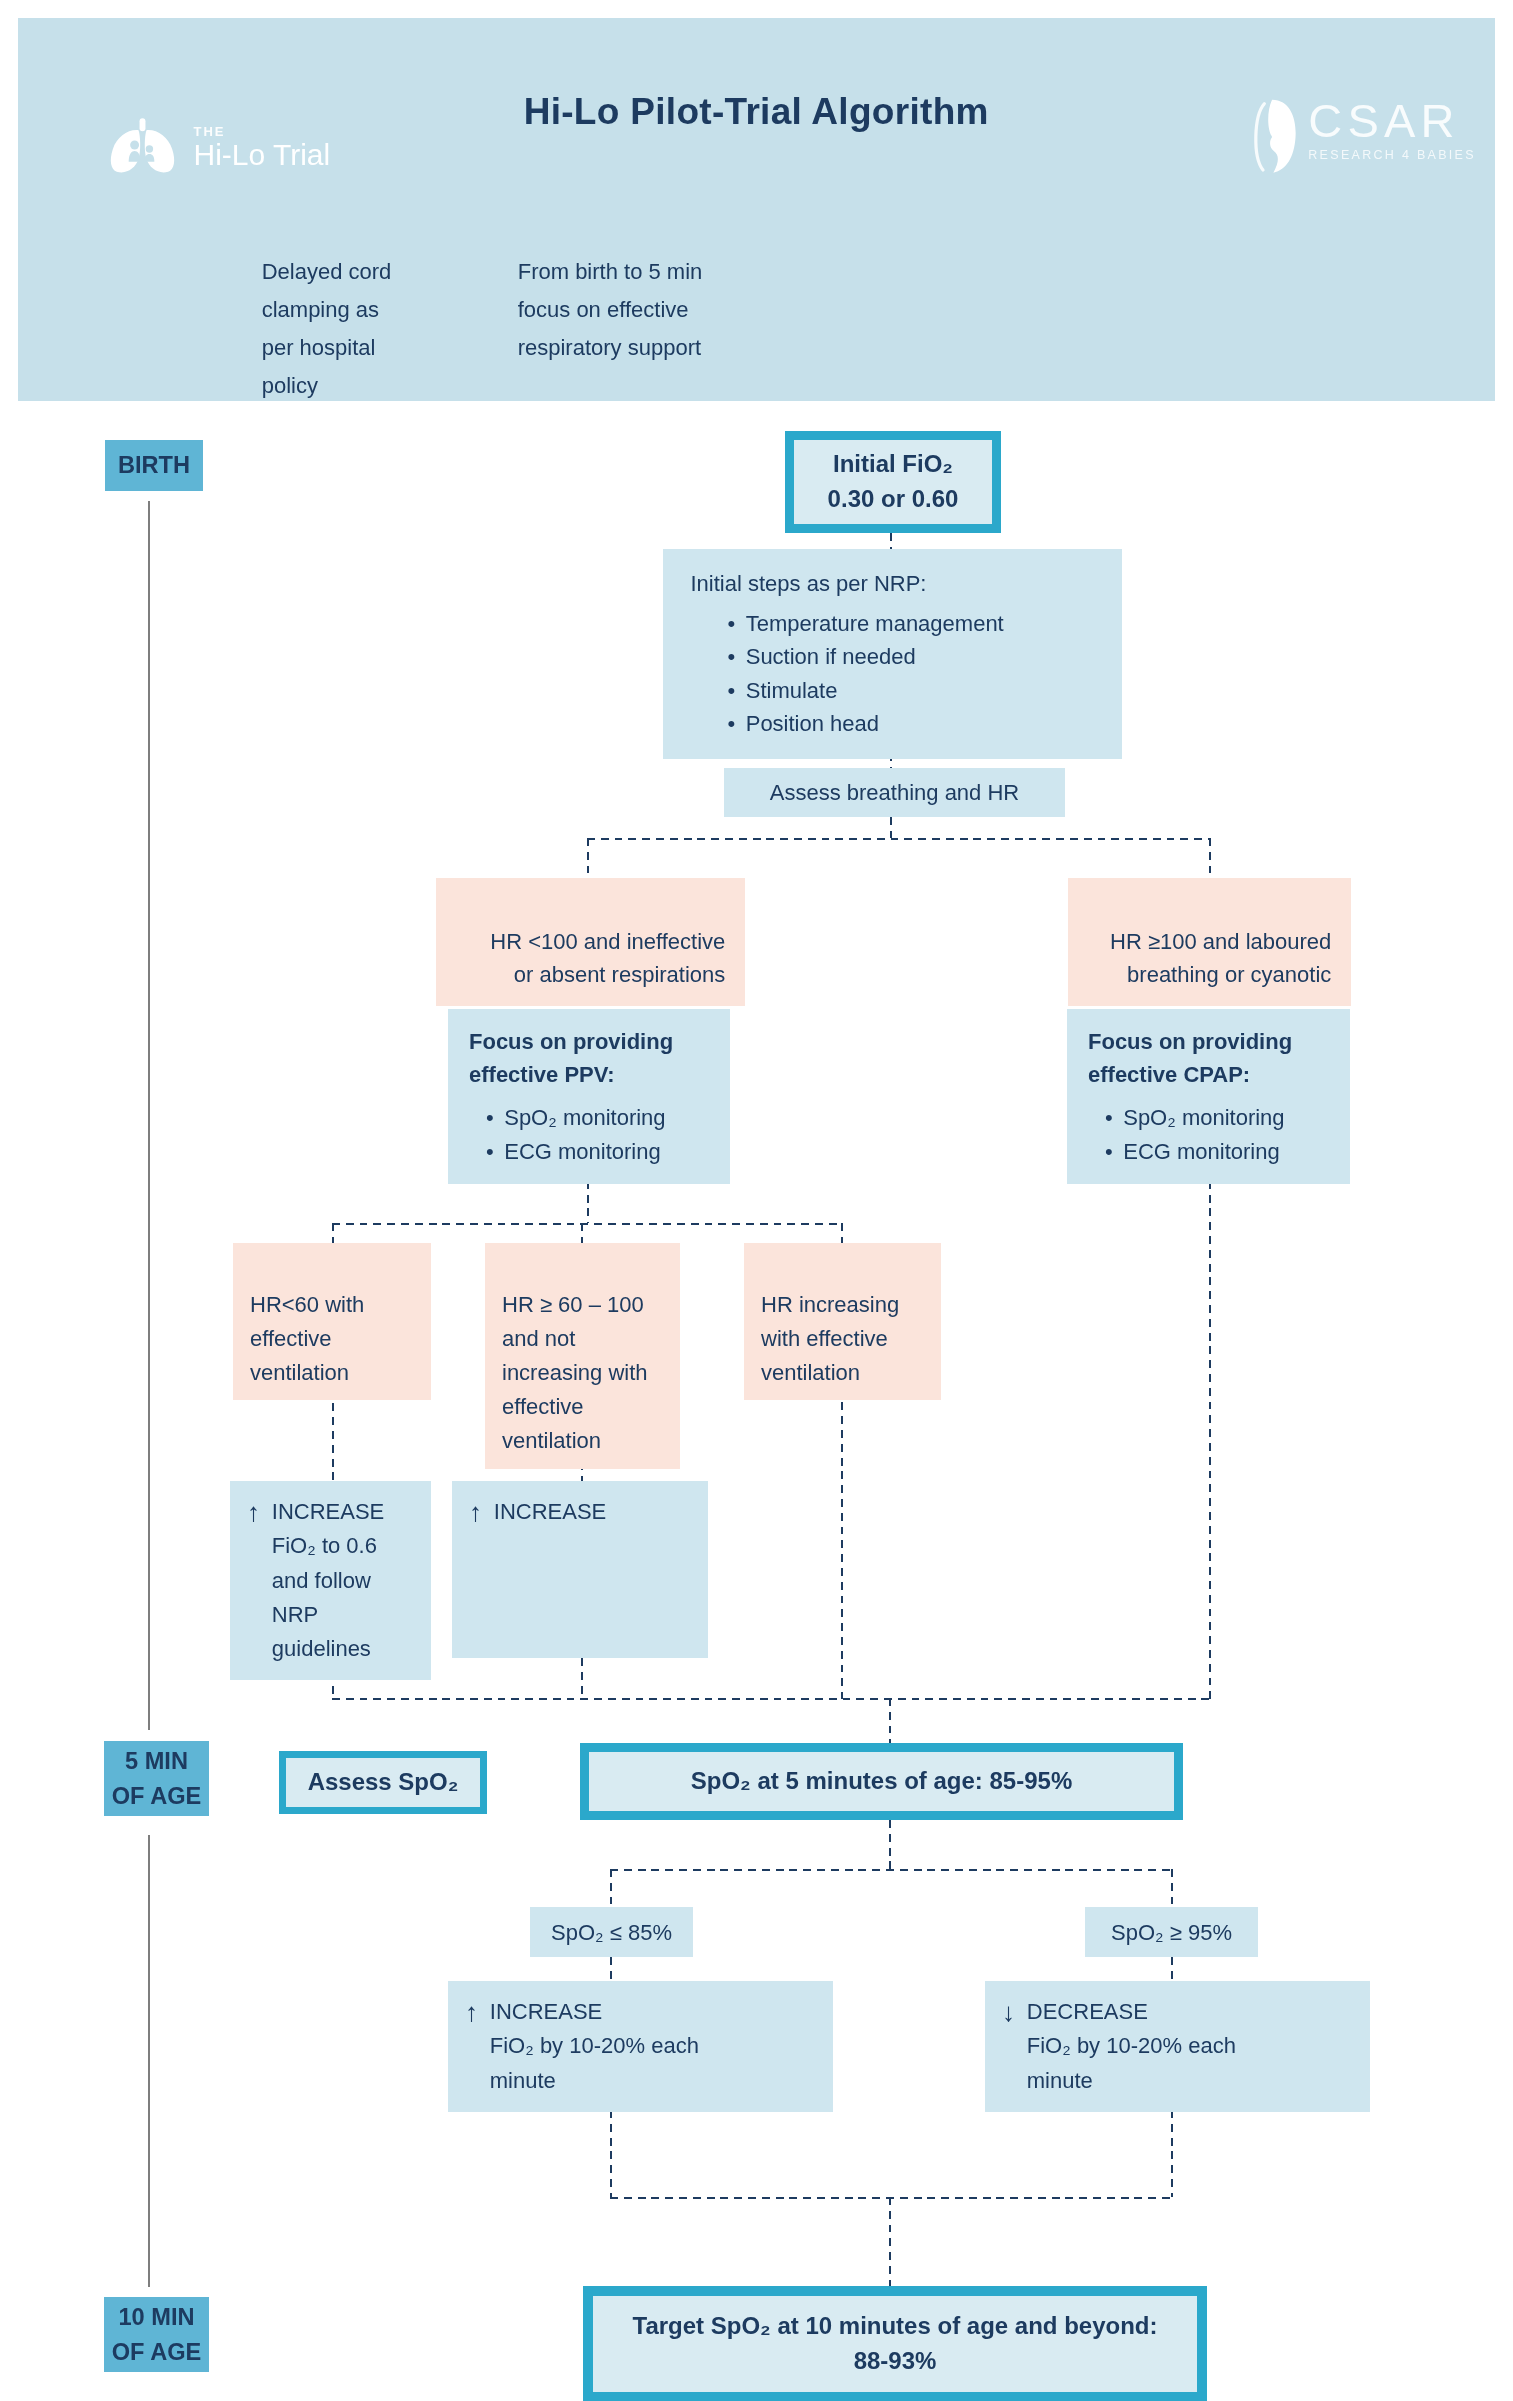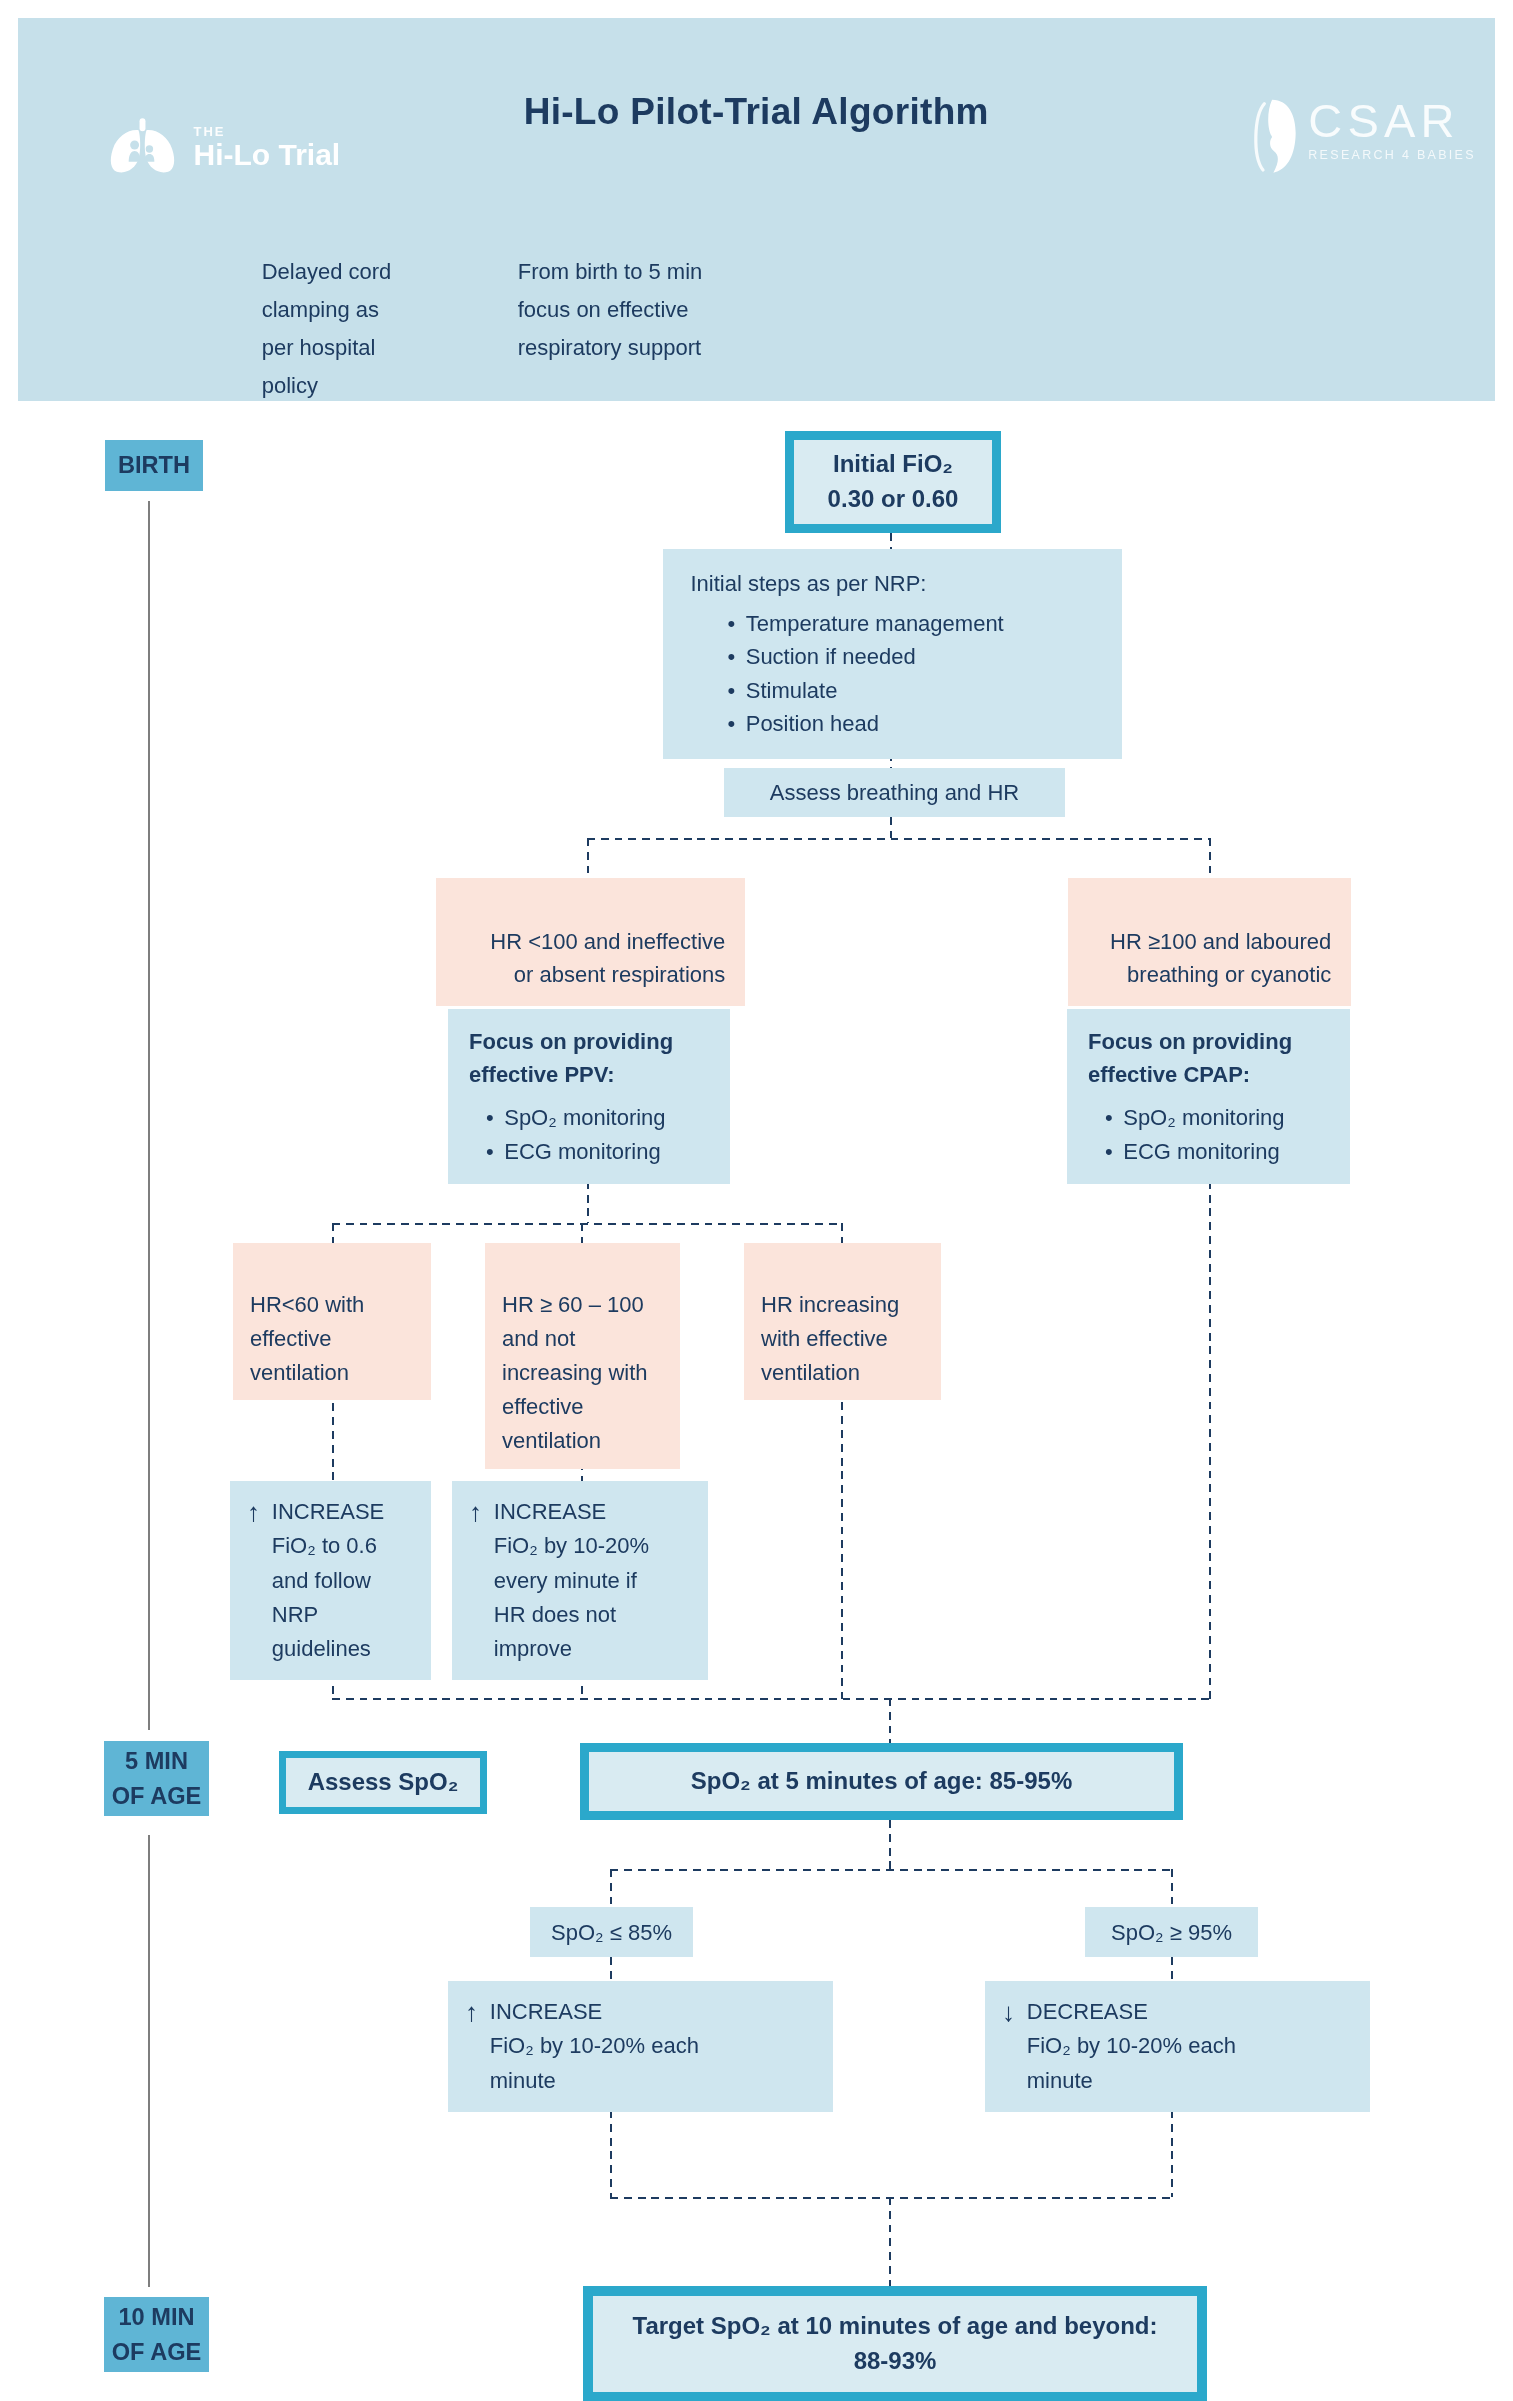--- a/index.html
+++ b/index.html
@@ -11,21 +11,21 @@
   html,body{background:#ffffff;}
   body{font-family:"Liberation Sans", sans-serif; color:var(--navy);}
   .page{position:relative; width:1513px; height:2401px; background:#ffffff; overflow:hidden;}
 
   
   .header-band{position:absolute; left:17.7px; top:18.4px; width:1477px; height:383px; background:var(--header-bg);}
   .page-title{position:absolute; left:0; top:73px; width:100%; text-align:center;
     font-size:37px; font-weight:bold; letter-spacing:0.3px; color:var(--navy);}
   .logo-hilo{position:absolute; left:85px; top:92px; display:flex; align-items:center; gap:11.8px; color:#fff;}
   .logo-hilo .wordmark .the{font-size:13px; letter-spacing:2px; font-weight:bold; opacity:.95;}
-  .logo-hilo .wordmark .name{font-size:30px; font-weight:bold; line-height:1.05;}
+  .logo-hilo .wordmark .name{font-size:30px; font-weight:normal; line-height:1.05;}
   .logo-csar{position:absolute; left:1232px; top:79px; display:flex; align-items:flex-start; gap:6.6px; color:#fff;}
   .logo-csar .name{font-size:47px; font-weight:normal; letter-spacing:5.2px; color:rgba(255,255,255,.88); line-height:1;}
   .logo-csar .tagline{font-size:12.5px; letter-spacing:2.3px; color:rgba(255,255,255,.8); margin-top:3.9px;}
   .note{position:absolute; font-size:22px; line-height:1.72; white-space:pre-line;}
   .note .lead{display:block; margin-bottom:14.4px;}
 
   
   .box{position:absolute; font-size:22px; line-height:1.5; color:var(--navy);}
   .blue{background:var(--box-blue);}
   .pink{background:var(--box-pink);}
@@ -229,24 +229,20 @@
       <span class="detail" style="display:block;">FiO₂ to 0.6
 and follow
 NRP
 guidelines</span>
     </span>
   </div>
   <div class="box blue action" style="left:452px; top:1481px; width:256px; min-height:177px;">
     <span class="arrow">↑</span>
     <span>
       <span style="display:block;">INCREASE</span>
-      <span class="detail" style="display:block;">FiO₂ by 10-20%
-every minute if
-HR does not
-improve</span>
     </span>
   </div>
 
   <div class="teal-frame" style="left:279px; top:1751px; width:208px; height:63px; border-width:7.9px;">
     <span>Assess SpO₂</span>
   </div>
   <div class="teal-frame" style="left:580px; top:1743px; width:603px; height:77px; border-width:9.8px;">
     <span>SpO₂ at 5 minutes of age: 85-95%</span>
   </div>
 

